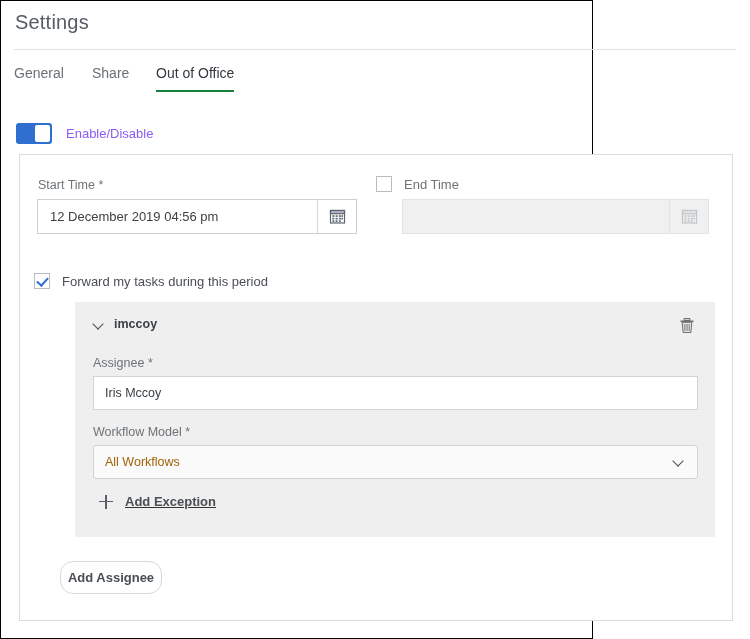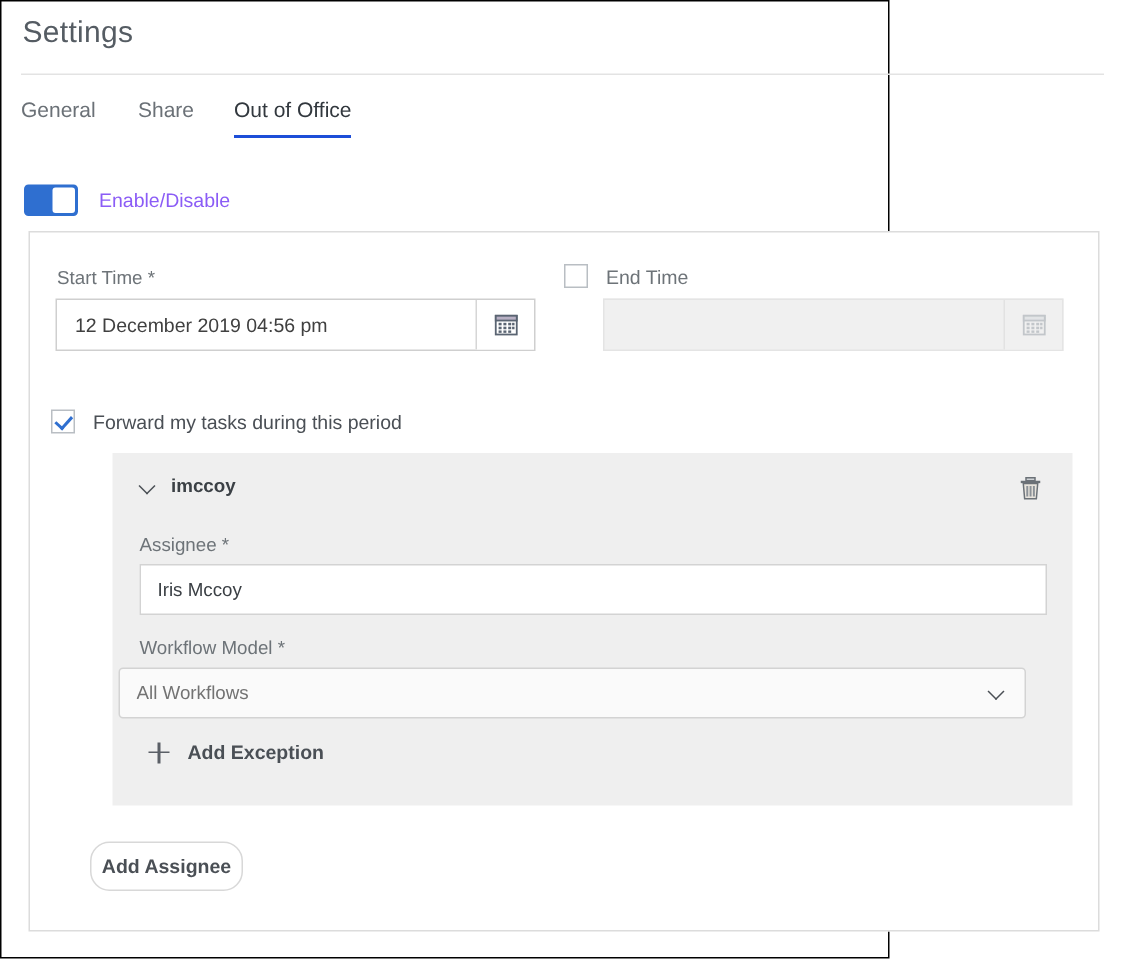--- a/index.html
+++ b/index.html
@@ -52,21 +52,21 @@
     font-size: 14px;
     color: #6b7177;
     padding-bottom: 9px;
     cursor: pointer;
     white-space: nowrap;
   }
   .tab.t0 { left: 0px; }
   .tab.t1 { left: 78px; }
   .tab.t2 { left: 142px; color: #32383e; }
   .tab.active {
-    border-bottom: 2px solid #1d4ed8;
+    border-bottom: 2px solid #15803d;
   }
 
   .toggle-row {
     position: absolute;
     left: 15px;
     top: 122px;
     display: flex;
     align-items: center;
   }
   .toggle {
@@ -297,34 +297,34 @@
     font-size: 12.5px;
     color: #3b4045;
     cursor: text;
     overflow: hidden;
     white-space: nowrap;
   }
   .inp-assignee { top: 74px; }
 
   .select-box {
     position: absolute;
-    left: 4px;
+    left: 18px;
     top: 143px;
     width: 605px;
     height: 34px;
     box-sizing: border-box;
     border: 1px solid #d3d3d3;
     border-radius: 3px;
     background: #fafafa;
     display: flex;
     align-items: center;
     padding-left: 11px;
     padding-right: 12px;
     font-size: 12.5px;
-    color: #737373;
+    color: #a16207;
     cursor: pointer;
   }
   .select-box .sel-val { flex: 1; overflow: hidden; white-space: nowrap; }
   .chev-down {
     width: 12px;
     height: 12px;
     position: relative;
     flex: none;
   }
   .chev-down::after {
@@ -339,20 +339,21 @@
     transform: rotate(45deg);
   }
 
   .add-exception {
     position: absolute;
     left: 24px;
     top: 192px;
     display: flex;
     align-items: center;
     cursor: pointer;
+    text-decoration: underline;
   }
   .plus-icon {
     position: relative;
     width: 14px;
     height: 14px;
     flex: none;
   }
   .plus-icon::before, .plus-icon::after {
     content: "";
     position: absolute;

